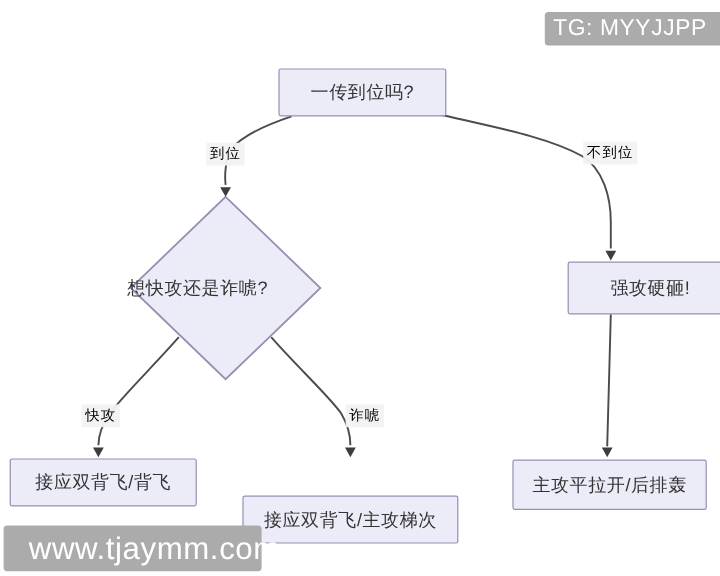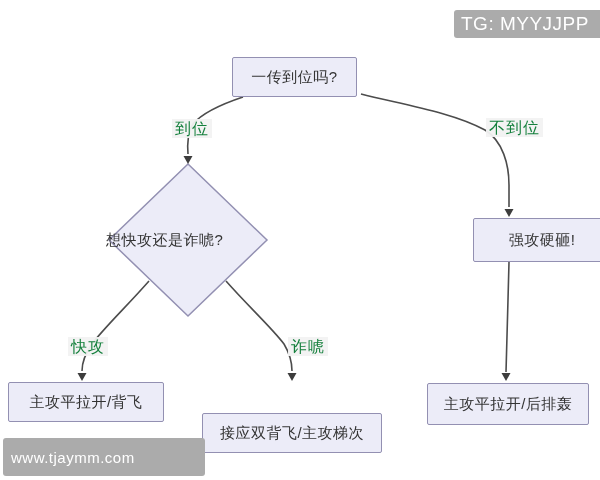--- a/index.html
+++ b/index.html
@@ -11,28 +11,28 @@
     background:#ECECF8;border:1.5px solid #9390B2;border-radius:2px;
     display:flex;align-items:center;justify-content:center;
     font-size:15px;color:#333333;letter-spacing:0.5px;
   }
   .diamond-text{
     position:absolute;z-index:3;width:164px;left:106px;top:231px;
     text-align:left;font-size:15px;color:#333333;letter-spacing:0.5px;
   }
   .edge-label{
     position:absolute;z-index:4;background:rgba(242,242,242,0.95);
-    color:#15803d;font-size:16px;line-height:17px;padding:1px 3px;letter-spacing:1px;
+    color:#000000;font-size:12px;line-height:17px;padding:1px 3px;letter-spacing:1px;
   }
   .wm-banner{
     position:absolute;z-index:6;background:#ABABAB;color:#ffffff;
     display:flex;align-items:center;border-radius:3px;
   }
   #wm-tg{left:454px;top:10px;width:142px;height:28px;font-size:19px;padding-left:7px;letter-spacing:0.5px;}
-  #wm-site{left:3px;top:438px;width:194px;height:38px;font-size:15px;padding-left:8px;letter-spacing:0.5px;}
+  #wm-site{left:3px;top:438px;width:194px;height:38px;font-size:26px;padding-left:21px;letter-spacing:0.5px;}
   #wm-corner{
     position:absolute;z-index:5;right:12px;top:404px;
     color:rgba(165,165,195,0.40);font-size:16px;letter-spacing:3px;white-space:nowrap;
   }
   #wm-corner .wm-ico{font-size:14px;letter-spacing:2px;}
 </style>
 </head>
 <body>
 
 <div id="stage">
@@ -51,27 +51,27 @@
 
     <polygon points="188,164 267,240 188,316 109,240" fill="#ECECF8" stroke="#9390B2" stroke-width="1.5"></polygon>
 
     <polygon points="183.5,156 192.5,156 188,164" fill="#3D3D3D"></polygon>
     <polygon points="504.5,209 513.5,209 509,217" fill="#3D3D3D"></polygon>
     <polygon points="77.5,373 86.5,373 82,381" fill="#3D3D3D"></polygon>
     <polygon points="287.5,373 296.5,373 292,381" fill="#3D3D3D"></polygon>
     <polygon points="501.5,373 510.5,373 506,381" fill="#3D3D3D"></polygon>
   </svg>
 
-  <div class="node" style="left:232px;top:57px;width:125px;height:40px;">一传到位吗?</div>
+  <div class="node" style="left:232px;top:57px;width:140px;height:40px;">一传到位吗?</div>
 
   <div class="diamond-text">想快攻还是诈唬?</div>
 
   <div class="node" style="left:473px;top:218px;width:138px;height:44px;">强攻硬砸!</div>
 
-  <div class="node" style="left:8px;top:382px;width:156px;height:40px;">主攻平拉开/背飞</div>
+  <div class="node" style="left:8px;top:382px;width:156px;height:40px;">接应双背飞/背飞</div>
 
   <div class="node" style="left:202px;top:382px;width:180px;height:40px;margin-top:31px;">接应双背飞/主攻梯次</div>
 
   <div class="node" style="left:427px;top:383px;width:162px;height:42px;">主攻平拉开/后排轰</div>
 
   <div class="edge-label" style="left:172px;top:119px;">到位</div>
 
   <div class="edge-label" style="left:486px;top:118px;text-align:right;">不到位</div>
 
   <div class="edge-label" style="left:68px;top:337px;">快攻</div>

